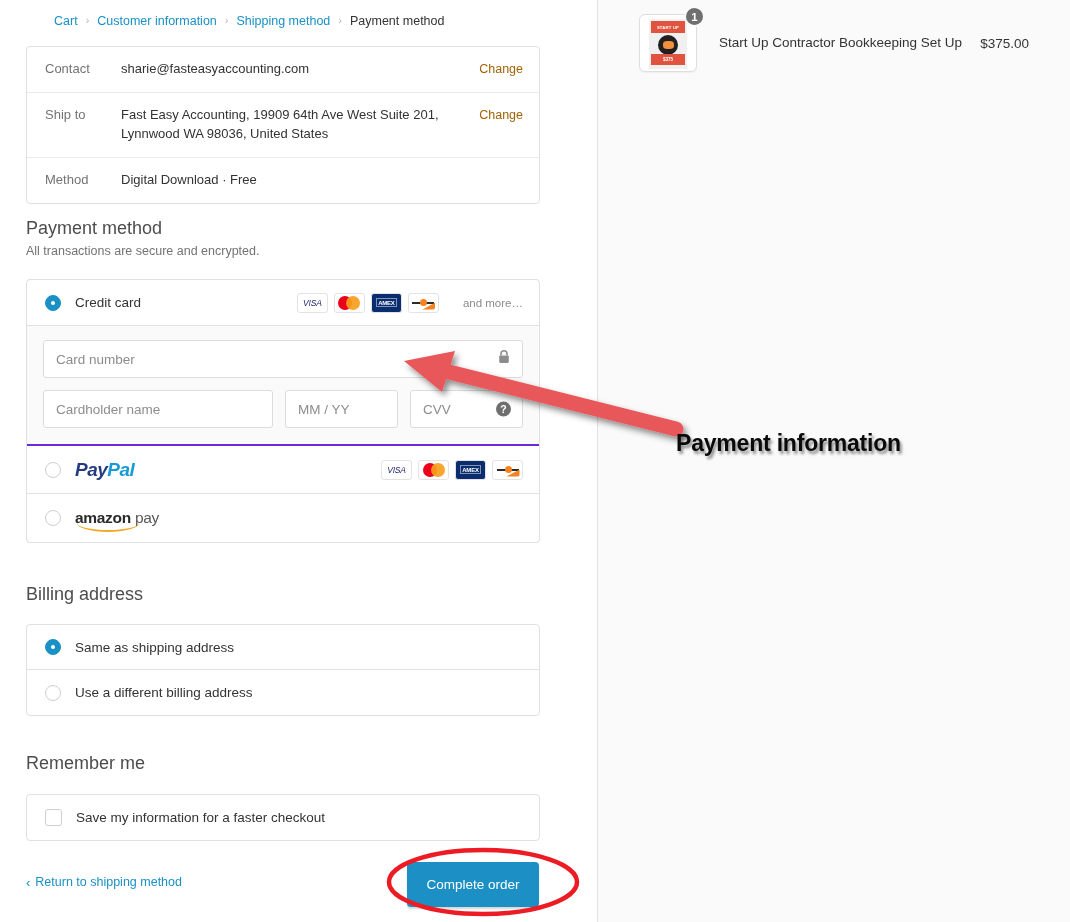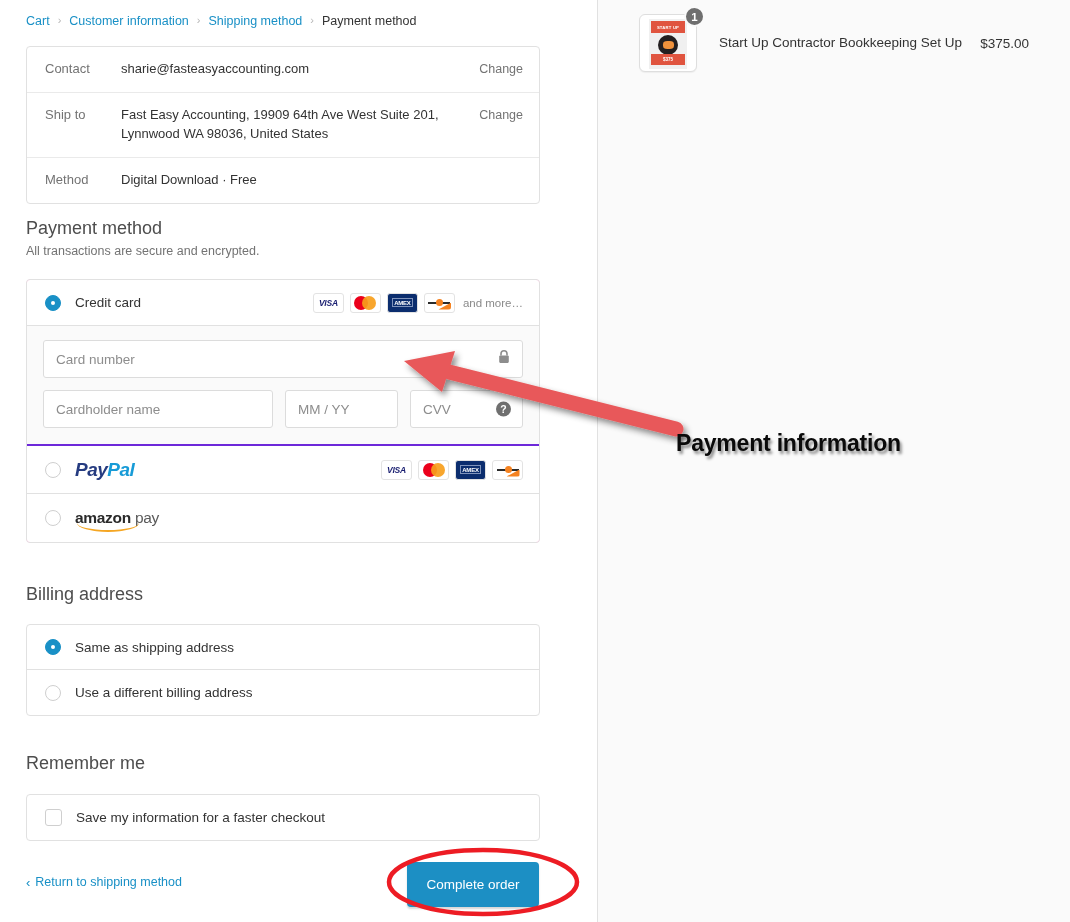--- a/index.html
+++ b/index.html
@@ -21,20 +21,21 @@
     position: relative;
     padding: 0;
   }
 
   
   .breadcrumb {
     display: flex; align-items: center;
     padding: 9px 0 0 26px;
     font-size: 12.5px;
     height: 32px;
+    margin-left: 28px;
   }
   .crumb-link { color: #1990c6; text-decoration: none; white-space: nowrap; }
   .crumb-current { color: #333333; white-space: nowrap; }
   .crumb-sep {
     color: #b6b6b6; margin: 0 8px; font-size: 11px;
     display: inline-block; line-height: 1;
   }
 
   
   .review-box {
@@ -46,21 +47,21 @@
   .review-row {
     display: flex; align-items: flex-start;
     padding: 13px 16px 13px 18px;
     border-bottom: 1px solid #eaeaea;
     font-size: 13px;
     min-height: 45px;
   }
   .review-row:last-child { border-bottom: none; }
   .review-label { width: 76px; flex: none; color: #737373; line-height: 1.45; }
   .review-value { flex: 1; color: #333; line-height: 1.45; padding-right: 10px; }
-  .review-change { color: #737373; font-size: 12.5px; text-decoration: none; flex: none; line-height: 1.45; }
+  .review-change { color: #a16207; font-size: 12.5px; text-decoration: none; flex: none; line-height: 1.45; }
 
   
   .sec-title {
     position: absolute; left: 26px;
     font-size: 18px; color: #4d4d4d; font-weight: normal;
     margin: 0;
   }
   .sec-sub {
     position: absolute; left: 26px;
     font-size: 12.5px; color: #737373;
@@ -96,21 +97,21 @@
     background: #fff; transform: translate(-50%,-50%);
   }
 
   
   .clogo {
     width: 31px; height: 20px; border-radius: 3px;
     border: 1px solid #e3e3e3; background: #fff;
     display: flex; align-items: center; justify-content: center;
     flex: none; overflow: hidden;
   }
-  .clogo.visa { font-size: 8.5px; font-weight: bold; font-style: italic; color: #1a1f71; letter-spacing: -.2px; }
+  .clogo.visa { font-size: 8.5px; font-weight: normal; font-style: italic; color: #1a1f71; letter-spacing: -.2px; }
   .clogo.amex { background: #0b2d6e; }
   .clogo.amex span {
     color: #fff; font-size: 6px; font-weight: bold; letter-spacing: -.2px;
     border: .5px solid #7f93bb; padding: .5px 1px; line-height: 1;
   }
   .mc-wrap { position: relative; width: 22px; height: 14px; }
   .mc-wrap i {
     position: absolute; top: 0; width: 14px; height: 14px; border-radius: 50%;
   }
   .mc-wrap i.l { left: 0; background: #eb001b; }
@@ -123,21 +124,21 @@
   .disc-wrap .dot {
     position: absolute; top: 3.5px; left: 9px; width: 7px; height: 7px;
     border-radius: 50%; background: #f58220;
   }
   .disc-wrap .swoosh {
     position: absolute; right: 0; bottom: 0; width: 13px; height: 7px;
     background: #f58220;
     border-radius: 0 0 3px 0;
     clip-path: polygon(100% 0, 100% 100%, 0 100%);
   }
-  .and-more { font-size: 11.5px; color: #8a8a8a; margin-left: 2px; }
+  .and-more { font-size: 11.5px; color: #8a8a8a; margin-left: 18px; }
 
   
   .card-form { background: #fafafa; padding: 14px 16px 16px 16px; border-bottom: 2px solid #6d28d9; }
   .fld {
     position: relative; background: #fff;
     border: 1px solid #dcdcdc; border-radius: 3px;
     height: 38px; display: flex; align-items: center;
   }
   .fld input {
     border: 0; outline: 0; background: transparent;

